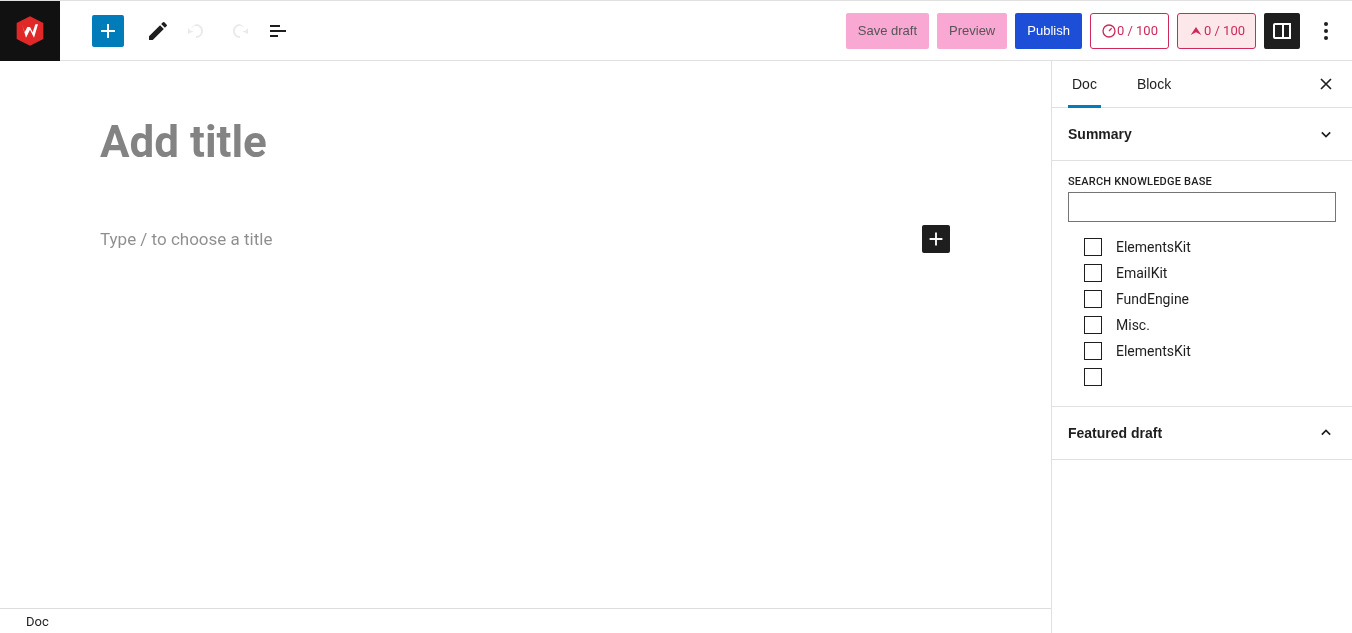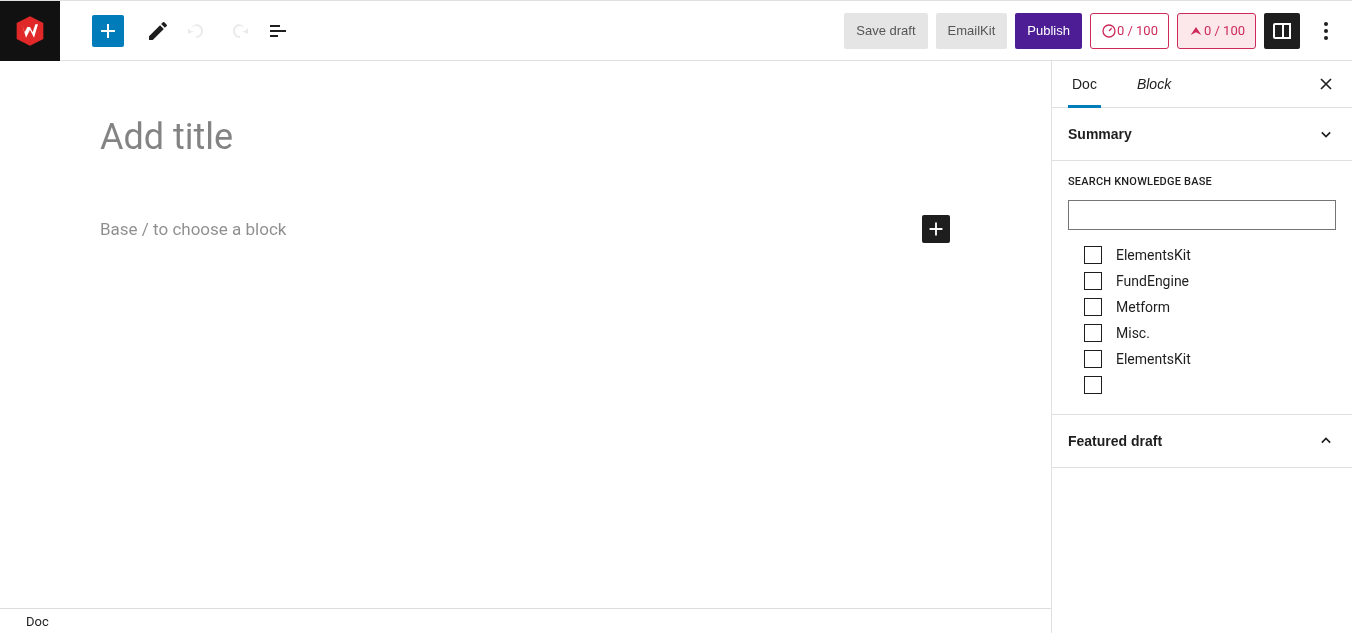--- a/index.html
+++ b/index.html
@@ -12,57 +12,57 @@
   .logo svg { width: 32px; height: 32px; }
   .btn-icon { width: 36px; height: 36px; display: inline-flex; align-items: center; justify-content: center; border: none; background: transparent; cursor: pointer; border-radius: 2px; }
   .btn-icon svg { width: 24px; height: 24px; }
   .btn-add-primary { width: 32px; height: 32px; background: #007cba; color: #fff; border-radius: 2px; margin-left: 24px; display: inline-flex; align-items: center; justify-content: center; border:none; cursor:pointer; }
   .btn-add-primary svg { width: 24px; height: 24px; }
   .btn-icon.disabled { color: #bbb; cursor: default; }
   .topbar-left .tool-icons { display:flex; gap:4px; align-items:center; margin-left: 8px; }
 
   .topbar-right { margin-left: auto; display: flex; align-items: center; gap: 8px; padding-right: 8px; }
   .btn { height: 36px; padding: 0 12px; border: none; border-radius: 2px; font-size: 13px; display: inline-flex; align-items: center; cursor: pointer; }
-  .btn.secondary { background: #e5e5e5; color: #555; }
-  .btn.primary { background: #4c1d95; color: #fff; }
+  .btn.secondary { background: #f9a8d4; color: #555; }
+  .btn.primary { background: #1d4ed8; color: #fff; }
   .pill { height: 36px; padding: 0 10px; display: inline-flex; align-items: center; border: 1px solid #cd2a5a; border-radius: 3px; font-size: 13px; color: #cd2a5a; }
   .pill.alt { border-color: #cd2a5a; color:#cd2a5a; background:#fce8ea; }
   .pill.alt2 { border-color: #cd2a5a; color:#cd2a5a; background:#fff; }
   .pill svg { width:16px; height:16px; }
   .sidebar-toggle-btn { width:36px; height:36px; background:#1e1e1e; color:#fff; border:none; display:inline-flex; align-items:center; justify-content:center; border-radius:2px; cursor:pointer; }
   .sidebar-toggle-btn svg{width:24px;height:24px;}
   .more-btn { width:36px; height:36px; background:transparent; border:none; cursor:pointer; display:inline-flex; align-items:center; justify-content:center;}
   .more-btn svg{width:24px;height:24px;fill:#1e1e1e;}
 
   .main { flex:1; display:flex; overflow:hidden; }
   .editor-area { flex:1; display:flex; flex-direction:column; overflow:auto; background:#fff; }
   .editor-content { width: 850px; margin-left: 100px; padding-top: 55px; }
-  .title-placeholder { font-size: 36px; font-weight: 400; color: rgba(30,30,30,0.55); line-height:1.2; outline:none; }
+  .title-placeholder { font-size: 44px; font-weight: 700; color: rgba(30,30,30,0.55); line-height:1.2; outline:none; }
   .block-row { display:flex; align-items:center; margin-top: 56px; }
   .block-placeholder { font-size: 17px; color: rgba(30,30,30,0.5); outline:none; flex:1; }
   .block-add { width: 28px; height: 28px; background: #1e1e1e; color:#fff; display:inline-flex; align-items:center; justify-content:center; border:none; border-radius:2px; cursor:pointer; }
   .block-add svg{width:22px;height:22px;}
 
   .statusbar { height: 25px; border-top: 1px solid #ddd; background:#fff; display:flex; align-items:center; padding-left: 26px; font-size: 13px; color:#1e1e1e; }
 
   .sidebar { width: 301px; border-left: 1px solid #e0e0e0; background:#fff; display:flex; flex-direction:column; overflow:hidden;}
   .sidebar-tabs { display:flex; align-items:center; height:47px; border-bottom:1px solid #e0e0e0; padding-left:12px; position:relative;}
   .tab-btn { background:transparent; border:none; padding:0 8px; height:100%; font-size:14px; color:#1e1e1e; cursor:pointer; position:relative; font-weight:500;}
   .tab-btn.active::after { content:""; position:absolute; left:4px; right:4px; bottom:-1px; height:3px; background:#007cba; }
-  .tab-btn + .tab-btn { margin-left: 24px; font-style: italic; }
+  .tab-btn + .tab-btn { margin-left: 24px; }
   .tab-close { margin-left:auto; margin-right:8px; width:36px; height:36px; background:transparent; border:none; cursor:pointer; display:inline-flex; align-items:center; justify-content:center;}
   .tab-close svg{width:20px;height:20px;}
 
   .panel-list { flex:1; overflow:auto; }
   .panel { border-bottom:1px solid #e0e0e0; }
   .panel-header { display:flex; align-items:center; justify-content:space-between; padding: 16px; cursor:pointer; background:#fff; border:none; width:100%; text-align:left; font-size:14px; font-weight:700; color:#1e1e1e;}
   .panel-header .chev { width:20px; height:20px; }
   .panel-body { padding: 0 16px 16px 16px; }
 
-  .kb-label { font-size: 11px; font-weight: 500; color:#1e1e1e; text-transform:uppercase; letter-spacing:0.2px; margin-top:14px; margin-bottom:12px;}
+  .kb-label { font-size: 11px; font-weight: 500; color:#1e1e1e; text-transform:uppercase; letter-spacing:0.2px; margin-top:14px; margin-bottom:4px;}
   .kb-input { width:100%; height:30px; border:1px solid #757575; padding:0 8px; font-size:13px; background:#fff; }
   .kb-list-wrap { position:relative; margin-top:12px; }
   .kb-list { max-height:174px; overflow:auto; padding-right:14px; }
   .kb-item { display:flex; align-items:center; gap:14px; padding:4px 16px; font-size:14px; color:#1e1e1e;}
   .kb-chk { width:18px; height:18px; border:1px solid #1e1e1e; background:#fff; flex-shrink:0; cursor:pointer;}
   .kb-list::-webkit-scrollbar{width:16px;}
   .kb-list::-webkit-scrollbar-track{background:#f0f0f0;}
   .kb-list::-webkit-scrollbar-thumb{background:#bfbfbf;}
 </style>
 </head>
@@ -100,21 +100,21 @@
       <button class="btn-icon">
         <svg viewBox="0 0 24 24">
             <path fill="#1e1e1e" d="M4 6h10v2H4zM4 11h16v2H4zM4 16h8v2H4z"></path>
           </svg>
       </button>
     </div>
   </div>
 
   <div class="topbar-right">
     <button class="btn secondary">Save draft</button>
-    <button class="btn secondary">EmailKit</button>
+    <button class="btn secondary">Preview</button>
     <button class="btn primary">Publish</button>
     <div class="pill alt2">
       <svg viewBox="0 0 24 24">
           <circle cx="12" cy="12" r="9" fill="none" stroke="#cd2a5a" stroke-width="2"></circle>
           <path d="M12 12l4-4" stroke="#cd2a5a" stroke-width="2"></path>
         </svg>
       <span>0 / 100</span>
     </div>
     <div class="pill alt">
       <svg viewBox="0 0 24 24">
@@ -138,21 +138,21 @@
   </div>
 </div>
 
 <div class="main">
 
   <div class="editor-area">
     <div class="editor-content">
       <div class="title-placeholder" contenteditable="true" style="">Add title</div>
 
       <div class="block-row">
-        <div class="block-placeholder" contenteditable="true" style="">Base / to choose a block</div>
+        <div class="block-placeholder" contenteditable="true" style="">Type / to choose a title</div>
         <button class="block-add">
           <svg viewBox="0 0 24 24">
               <path fill="#fff" d="M11 5h2v6h6v2h-6v6h-2v-6H5v-2h6z"></path>
             </svg>
         </button>
       </div>
     </div>
     <div style="flex:1"></div>
     <div class="statusbar">
       <span>Doc</span>
@@ -188,25 +188,25 @@
           <div class="kb-label">SEARCH KNOWLEDGE BASE</div>
           <input class="kb-input" type="text" style="">
           <div class="kb-list-wrap">
             <div class="kb-list">
               <label class="kb-item">
                   <span class="kb-chk"></span>
                   <span>ElementsKit</span>
                 </label>
               <label class="kb-item">
                   <span class="kb-chk"></span>
+                  <span>EmailKit</span>
+                </label>
+              <label class="kb-item">
+                  <span class="kb-chk"></span>
                   <span>FundEngine</span>
-                </label>
-              <label class="kb-item">
-                  <span class="kb-chk"></span>
-                  <span>Metform</span>
                 </label>
               <label class="kb-item">
                   <span class="kb-chk"></span>
                   <span>Misc.</span>
                 </label>
               <label class="kb-item">
                   <span class="kb-chk"></span>
                   <span>ElementsKit</span>
                 </label>
               <label class="kb-item">

